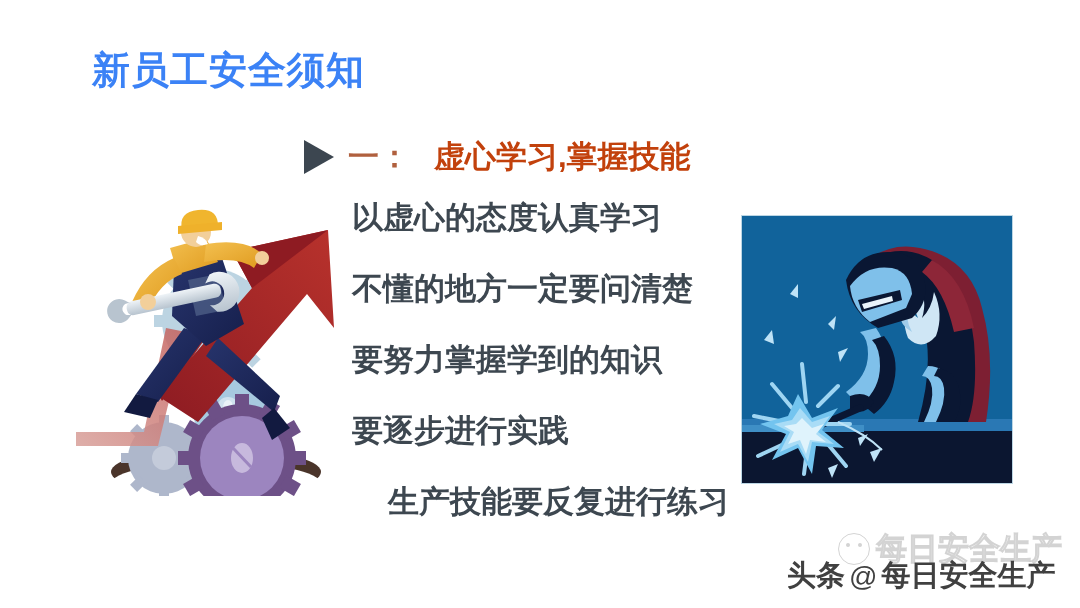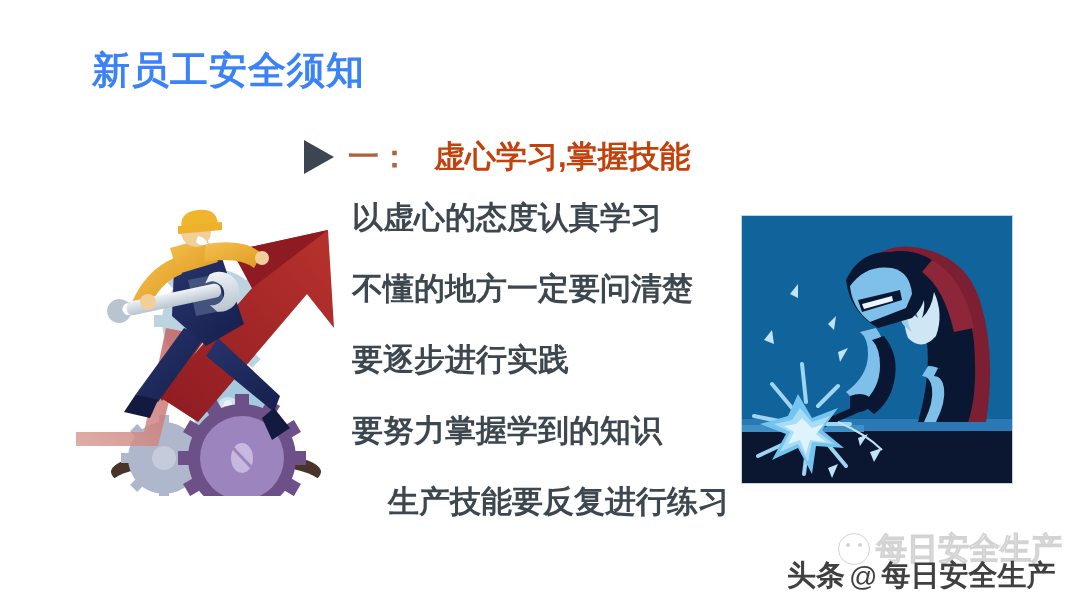--- a/index.html
+++ b/index.html
@@ -310,22 +310,22 @@
 
   <div class="heading-row">
     <span class="bullet-triangle"></span>
     <span class="heading-num">一：</span>
     <span class="heading-main">虚心学习,掌握技能</span>
   </div>
 
   <div class="body-list">
     <div class="body-line">以虚心的态度认真学习</div>
     <div class="body-line">不懂的地方一定要问清楚</div>
+    <div class="body-line">要努力掌握学到的知识</div>
     <div class="body-line">要逐步进行实践</div>
-    <div class="body-line">要努力掌握学到的知识</div>
     <div class="body-line">生产技能要反复进行练习</div>
   </div>
 
   <div class="welding-card">
     <svg viewBox="0 0 270 267" xmlns="http://www.w3.org/2000/svg" aria-hidden="true">
       <rect x="0" y="0" width="270" height="267" fill="#11639b"></rect>
 
       <rect x="0" y="203" width="270" height="12" fill="#2a78b4"></rect>
 
       <rect x="0" y="215" width="270" height="52" fill="#0b1630"></rect>

